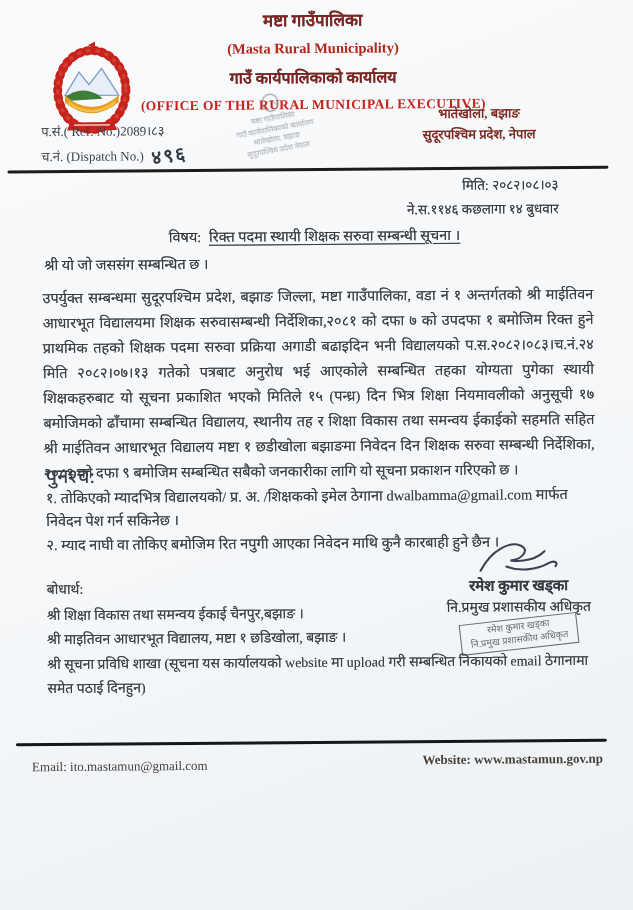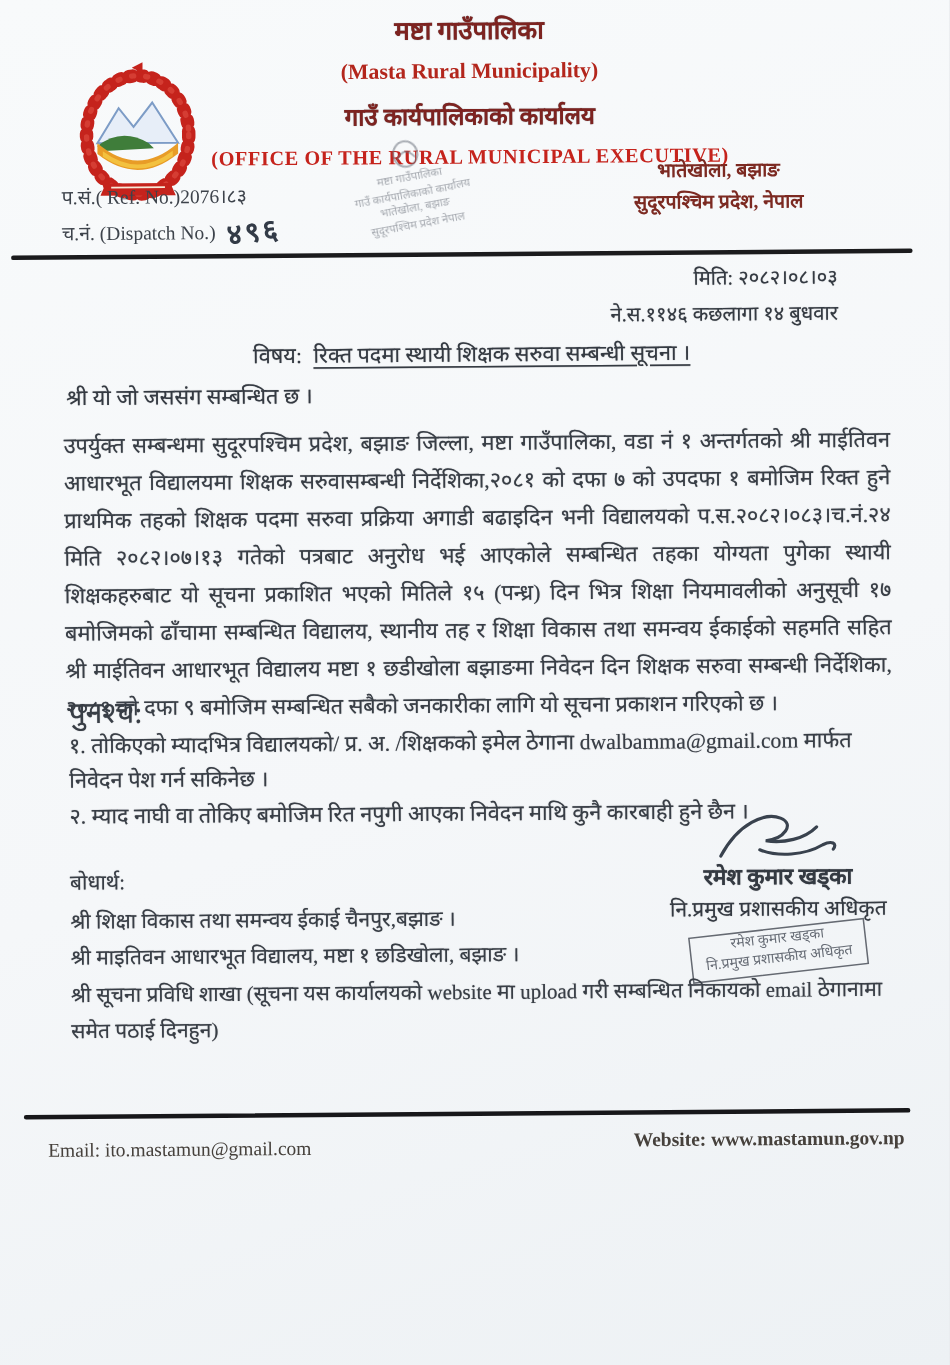--- a/index.html
+++ b/index.html
@@ -117,21 +117,21 @@
         <path d="M5,13 Q11,4 17,13" fill="none" stroke="#6a707b" stroke-width="1.2"></path>
       </svg>
       <div>मष्टा गाउँपालिका</div>
       <div>गाउँ कार्यपालिकाको कार्यालय</div>
       <div>भातेखोला, बझाङ</div>
       <div>सुदूरपश्चिम प्रदेश नेपाल</div>
     </div>
 
     <div class="meta">
       <div>
-        <span>प.सं.( Ref. No.)</span><span>2076।८३</span>
+        <span>प.सं.( Ref. No.)</span><span>2089।८३</span>
       </div>
       <div>
         <span>च.नं. (Dispatch No.)</span><span class="hand">४९६</span>
       </div>
     </div>
 
     <div class="addr">
       <div>भातेखोला, बझाङ</div>
       <div>सुदूरपश्चिम प्रदेश, नेपाल</div>
     </div>

